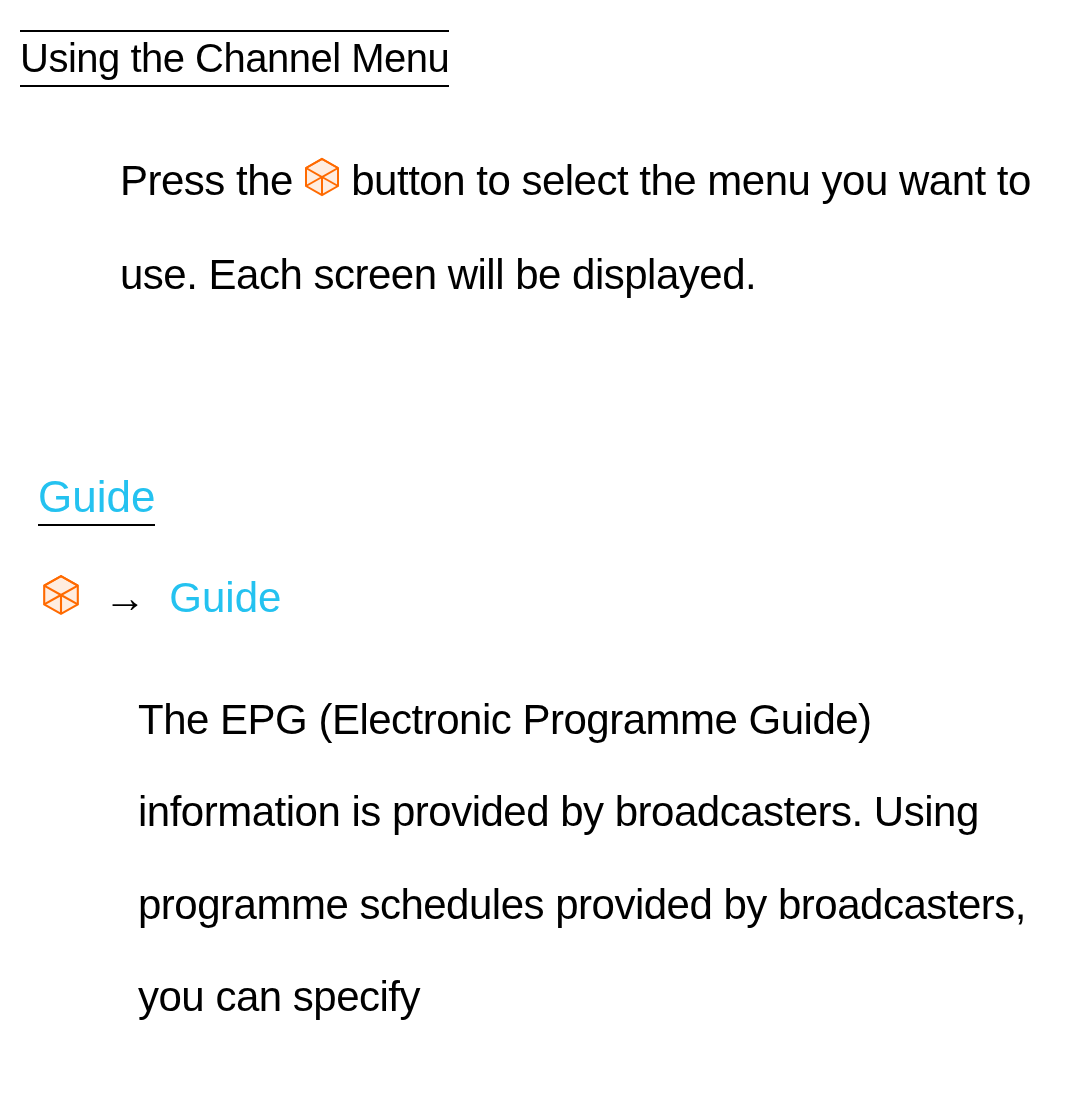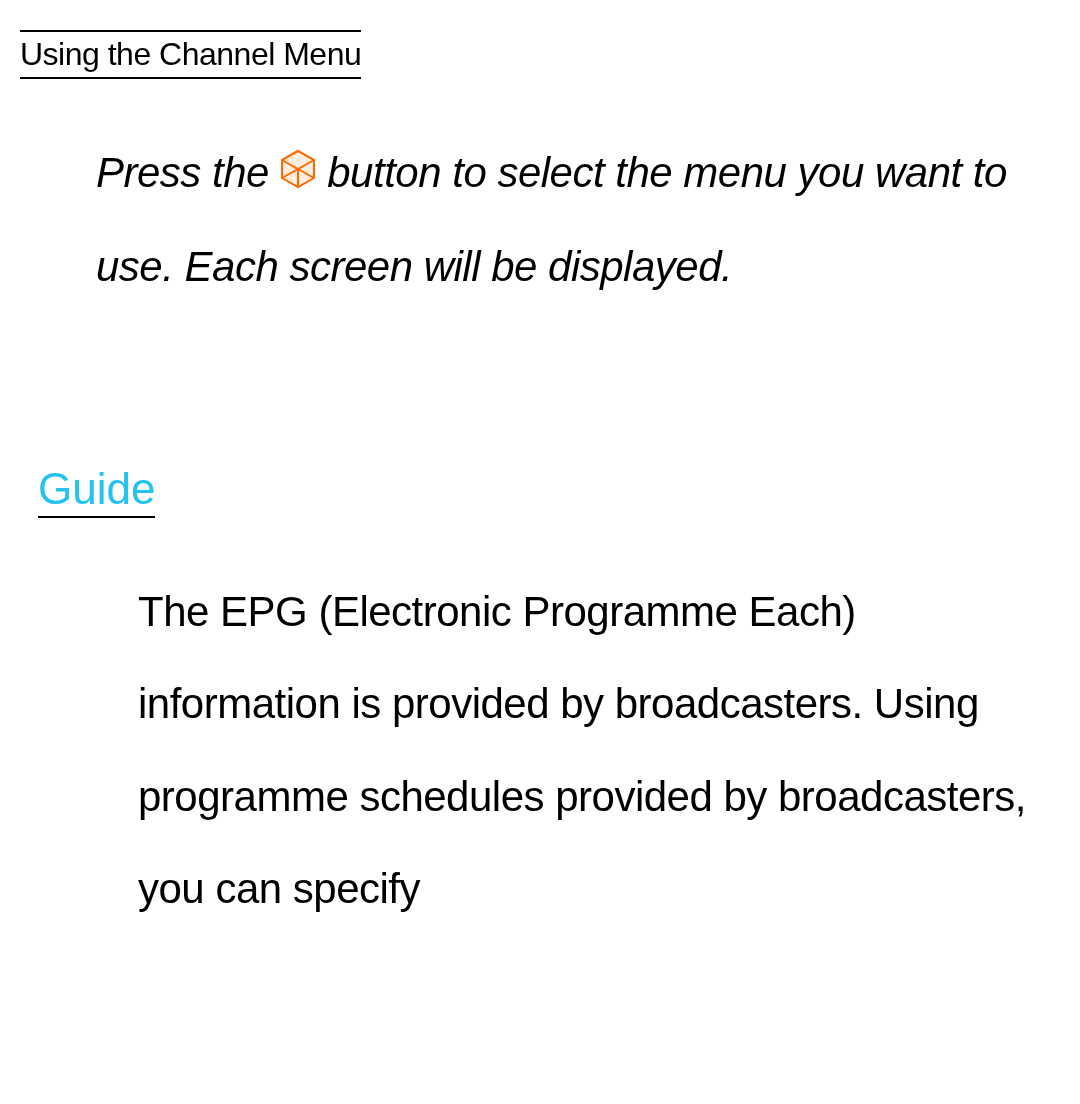--- a/index.html
+++ b/index.html
@@ -8,36 +8,35 @@
       box-sizing: border-box;
     }
     body {
       font-family: Arial, Helvetica, sans-serif;
       background: #ffffff;
       width: 1080px;
       padding: 30px 20px;
       color: #000;
     }
     .section-title {
-      font-size: 32px;
+      font-size: 40px;
       font-weight: normal;
       border-top: 2px solid #000;
       border-bottom: 2px solid #000;
       display: inline-block;
       padding: 4px 0;
       letter-spacing: -0.5px;
     }
     .body-text {
       font-size: 42px;
       line-height: 2.2;
-      margin-left: 76px;
+      margin-left: 100px;
       margin-right: 20px;
       margin-top: 48px;
       letter-spacing: -0.5px;
-      font-style: italic;
     }
     .subsection {
       margin-top: 150px;
       margin-left: 18px;
     }
     .subsection-title {
       font-size: 44px;
       color: #24c2f0;
       border-bottom: 2px solid #000;
       display: inline-block;
@@ -91,15 +90,31 @@
         <polyline points="2,11 18,2 34,11"></polyline>
       </g>
     </svg>
   </span>
   <span> button to select the menu you want to use. Each screen will be displayed.</span>
 </p>
 
 <div class="subsection">
   <span class="subsection-title">Guide</span>
 
+  <div class="nav-path">
+    <span class="cube-icon-small">
+      <svg width="38" height="42" viewBox="0 0 36 40">
+        <g stroke-width="2" fill="none" stroke="#ff6a00">
+          <polygon fill-opacity="0.12" points="18,2 34,11 34,29 18,38 2,29 2,11" fill="#ff6a00"></polygon>
+          <polyline points="2,11 18,20 34,11"></polyline>
+          <line x1="18" y1="20" x2="18" y2="38"></line>
+          <line x1="2" y1="29" x2="18" y2="20"></line>
+          <line x1="34" y1="29" x2="18" y2="20"></line>
+          <polyline points="2,11 18,2 34,11"></polyline>
+        </g>
+      </svg>
+    </span>
+    <span class="nav-arrow">→</span>
+    <span class="nav-target">Guide</span>
+  </div>
 
-  <p class="body-text-2">The EPG (Electronic Programme Each) information is provided by broadcasters. Using programme schedules provided by broadcasters, you can specify</p>
+  <p class="body-text-2">The EPG (Electronic Programme Guide) information is provided by broadcasters. Using programme schedules provided by broadcasters, you can specify</p>
 </div>
 
 </body></html>

